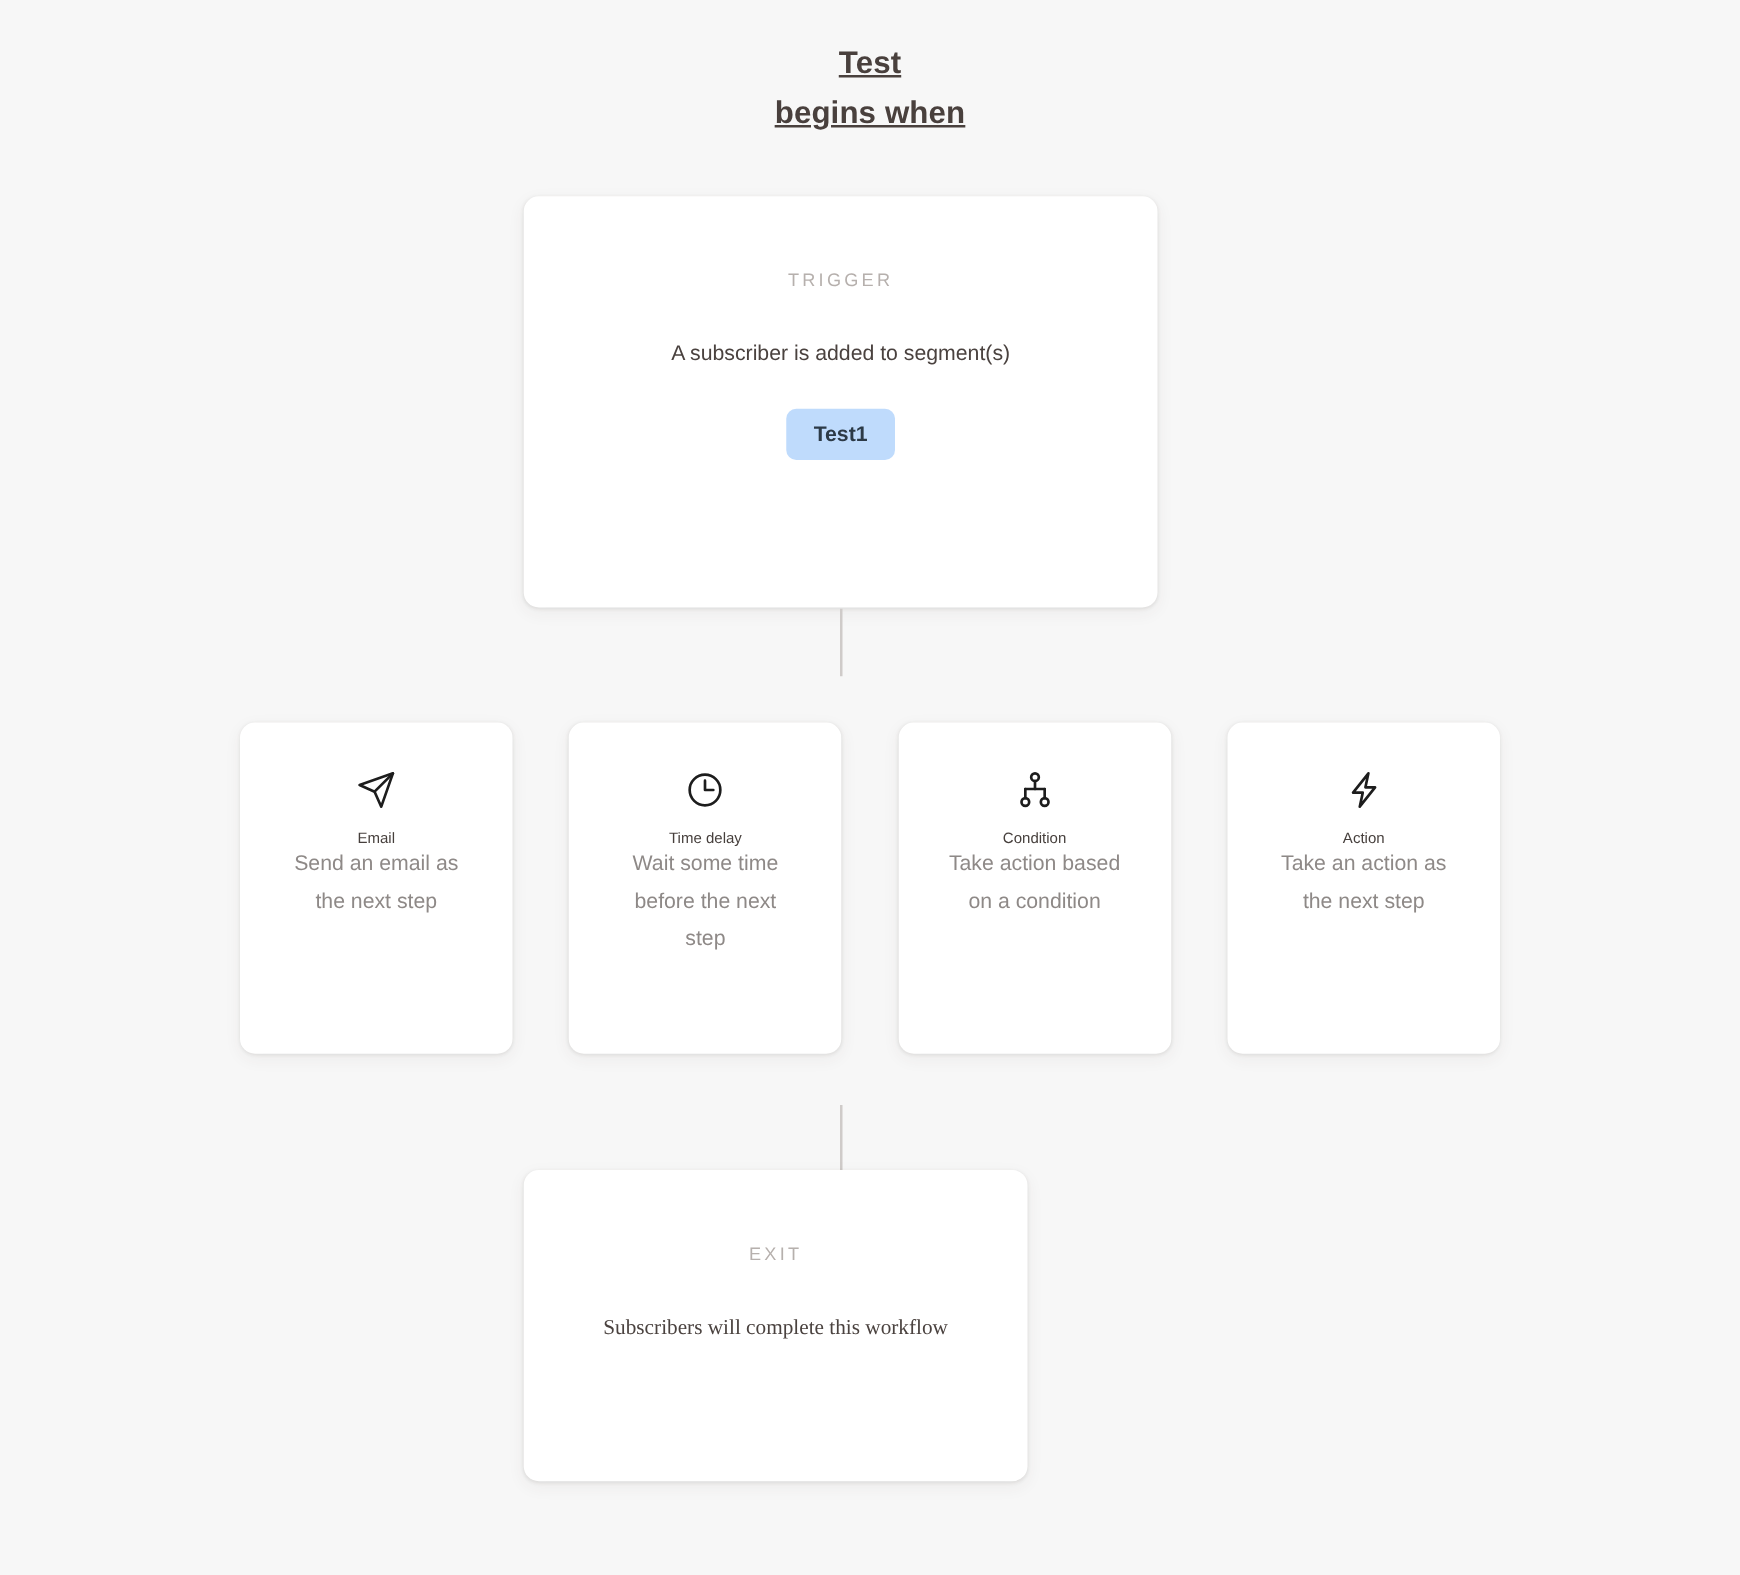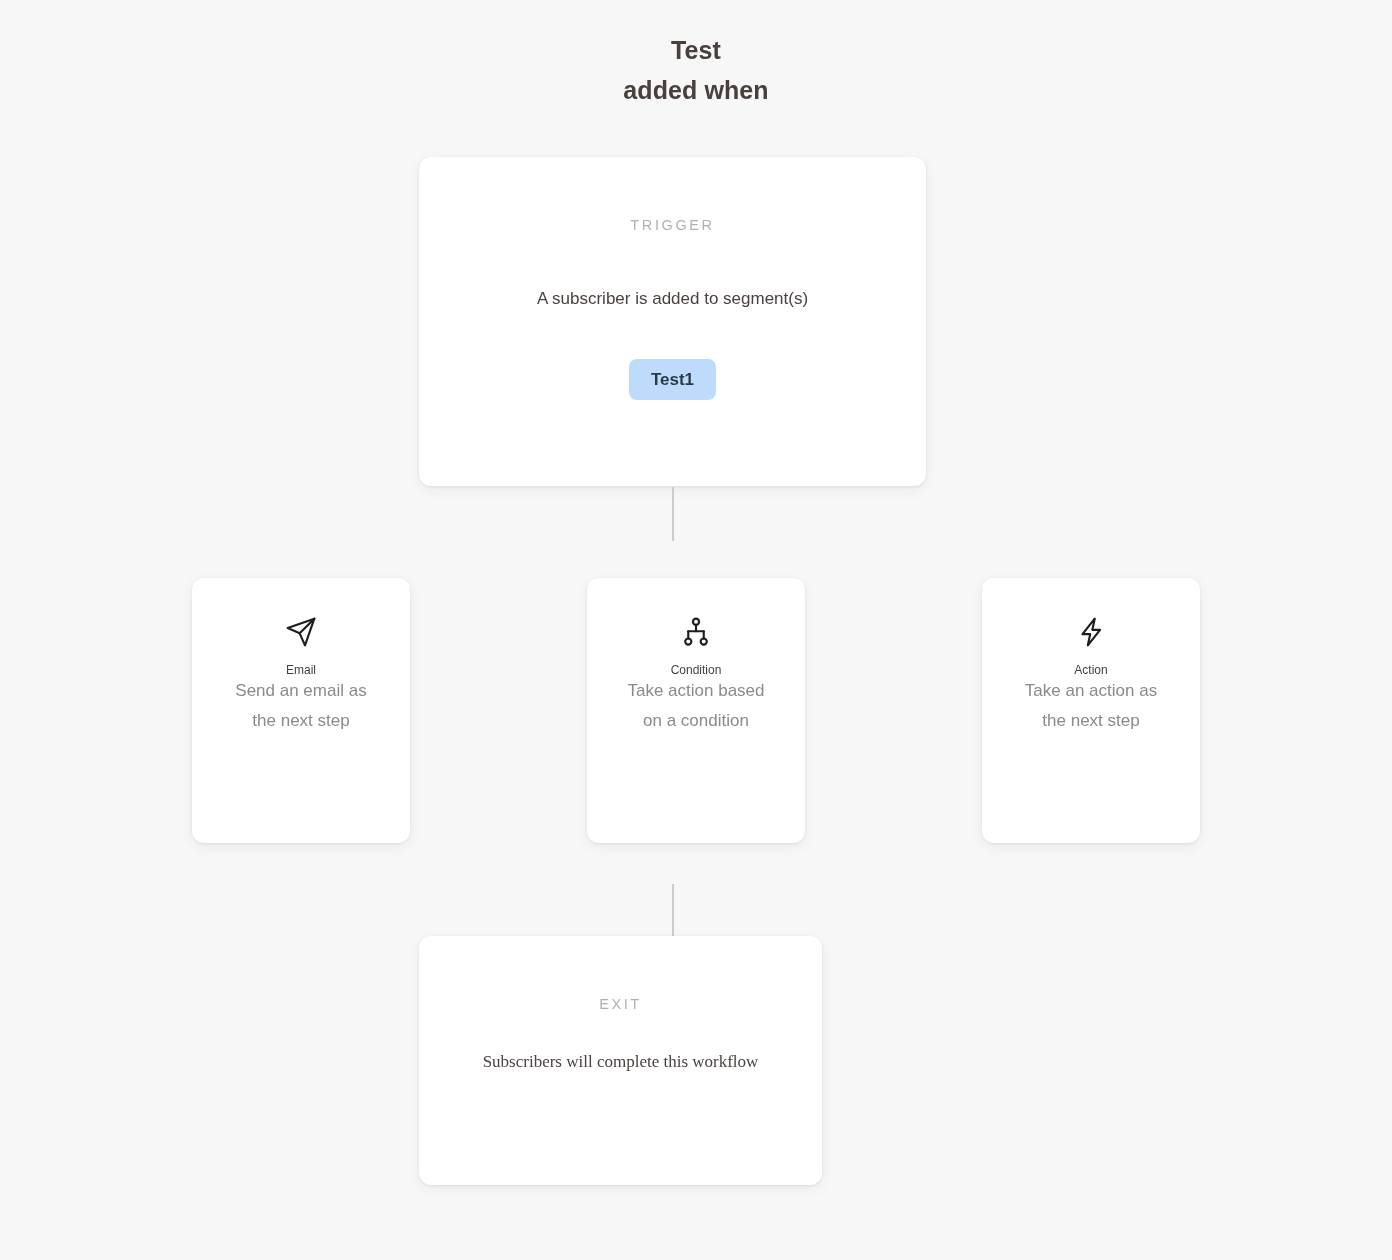--- a/index.html
+++ b/index.html
@@ -28,42 +28,41 @@
     top: 30px;
     left: 0;
     width: 1392px;
     text-align: center;
     font-weight: bold;
     font-size: 25px;
     line-height: 40px;
     color: #49403d;
     letter-spacing: 0.1px;
   }
-  .header .line { display: block; }
+  .header .line { display: block; text-decoration: underline; }
 
   
   .card {
     position: absolute;
     background: #ffffff;
     border-radius: 12px;
     box-shadow: 0 1px 3px rgba(60,55,52,0.10), 0 4px 14px rgba(60,55,52,0.06);
     box-sizing: border-box;
   }
 
   .trigger-card {
     left: 419px;
     top: 157px;
     width: 507px;
     height: 329px;
     display: flex;
     flex-direction: column;
     align-items: center;
     justify-content: flex-start;
     padding-top: 60px;
-    gap: 16px;
   }
 
   .exit-card {
     left: 419px;
     top: 936px;
     width: 403px;
     height: 249px;
     display: flex;
     flex-direction: column;
     align-items: center;
@@ -163,21 +162,21 @@
     width: 150px;
   }
 </style>
 </head>
 <body>
 
 <div class="canvas">
 
   <div class="header">
     <span class="line">Test</span>
-    <span class="line">added when</span>
+    <span class="line">begins when</span>
   </div>
 
   <div class="card trigger-card">
     <div class="kicker">TRIGGER</div>
     <div class="card-headline">A subscriber is added to segment(s)</div>
     <div class="badge">Test1</div>
   </div>
 
   <div class="connector connector-top"></div>
 
@@ -187,20 +186,30 @@
       <span class="option-icon">
         <svg width="32" height="32" viewBox="0 0 24 24" fill="none" stroke="currentColor" stroke-width="1.6" stroke-linecap="round" stroke-linejoin="round">
           <line x1="22" y1="2" x2="11" y2="13"></line>
           <polygon points="22 2 15 22 11 13 2 9 22 2"></polygon>
         </svg>
       </span>
       <div class="option-title">Email</div>
       <div class="option-desc">Send an email as the next step</div>
     </div>
 
+    <div class="option-card">
+      <span class="option-icon">
+        <svg width="32" height="32" viewBox="0 0 24 24" fill="none" stroke="currentColor" stroke-width="1.6" stroke-linecap="round" stroke-linejoin="round">
+          <circle cx="12" cy="12" r="9.2"></circle>
+          <polyline points="12 6.4 12 12 17 12"></polyline>
+        </svg>
+      </span>
+      <div class="option-title">Time delay</div>
+      <div class="option-desc">Wait some time before the next step</div>
+    </div>
 
     <div class="option-card">
       <span class="option-icon">
         <svg width="32" height="32" viewBox="0 0 24 24" fill="none" stroke="currentColor" stroke-width="1.6" stroke-linecap="round" stroke-linejoin="round">
           <circle cx="12" cy="4.3" r="2.3"></circle>
           <circle cx="6.2" cy="19.2" r="2.3"></circle>
           <circle cx="17.8" cy="19.2" r="2.3"></circle>
           <line x1="12" y1="6.6" x2="12" y2="11.4"></line>
           <line x1="6.2" y1="11.4" x2="17.8" y2="11.4"></line>
           <line x1="6.2" y1="11.4" x2="6.2" y2="16.9"></line>

